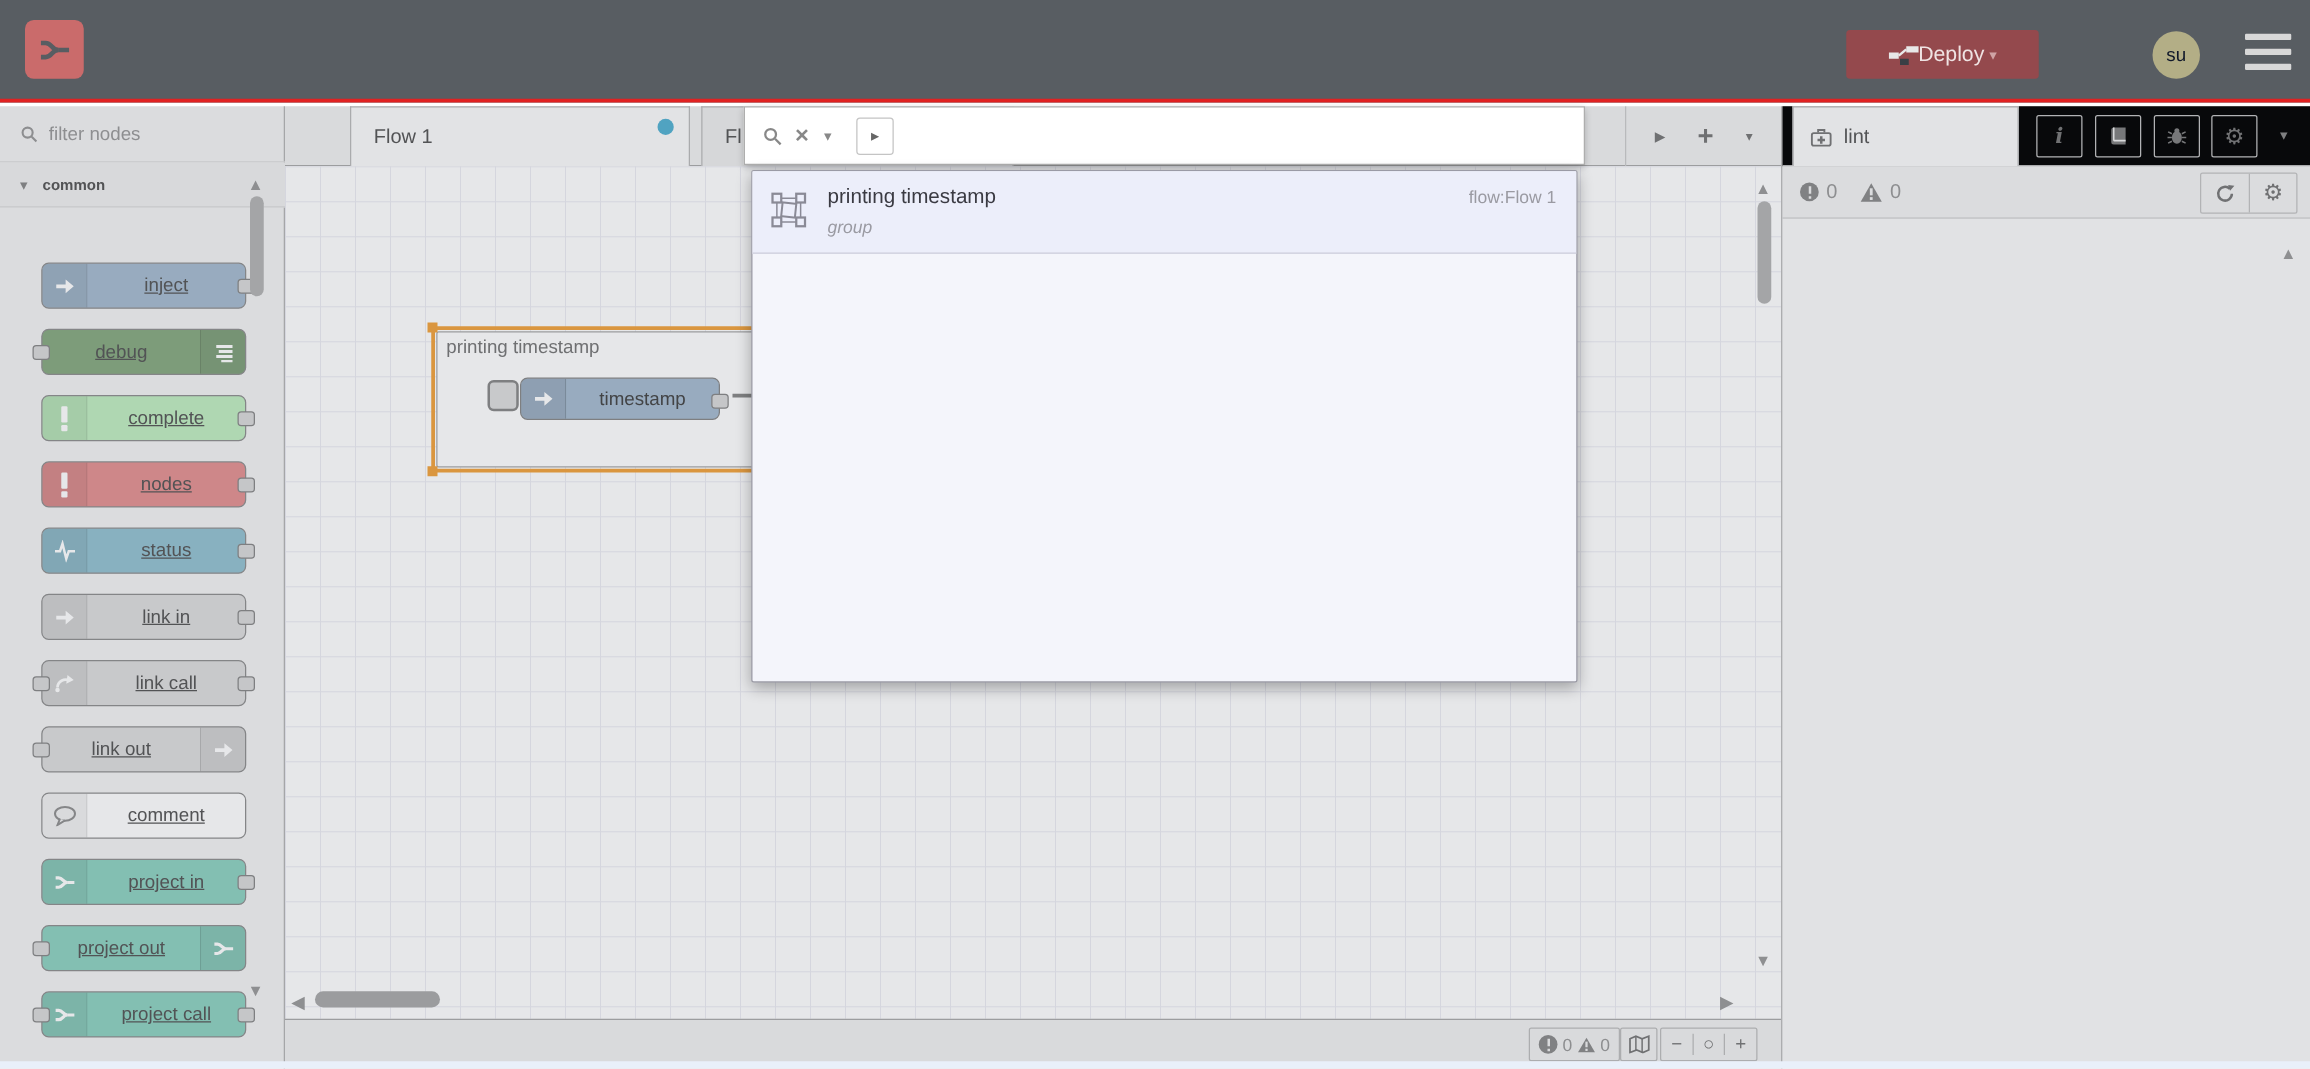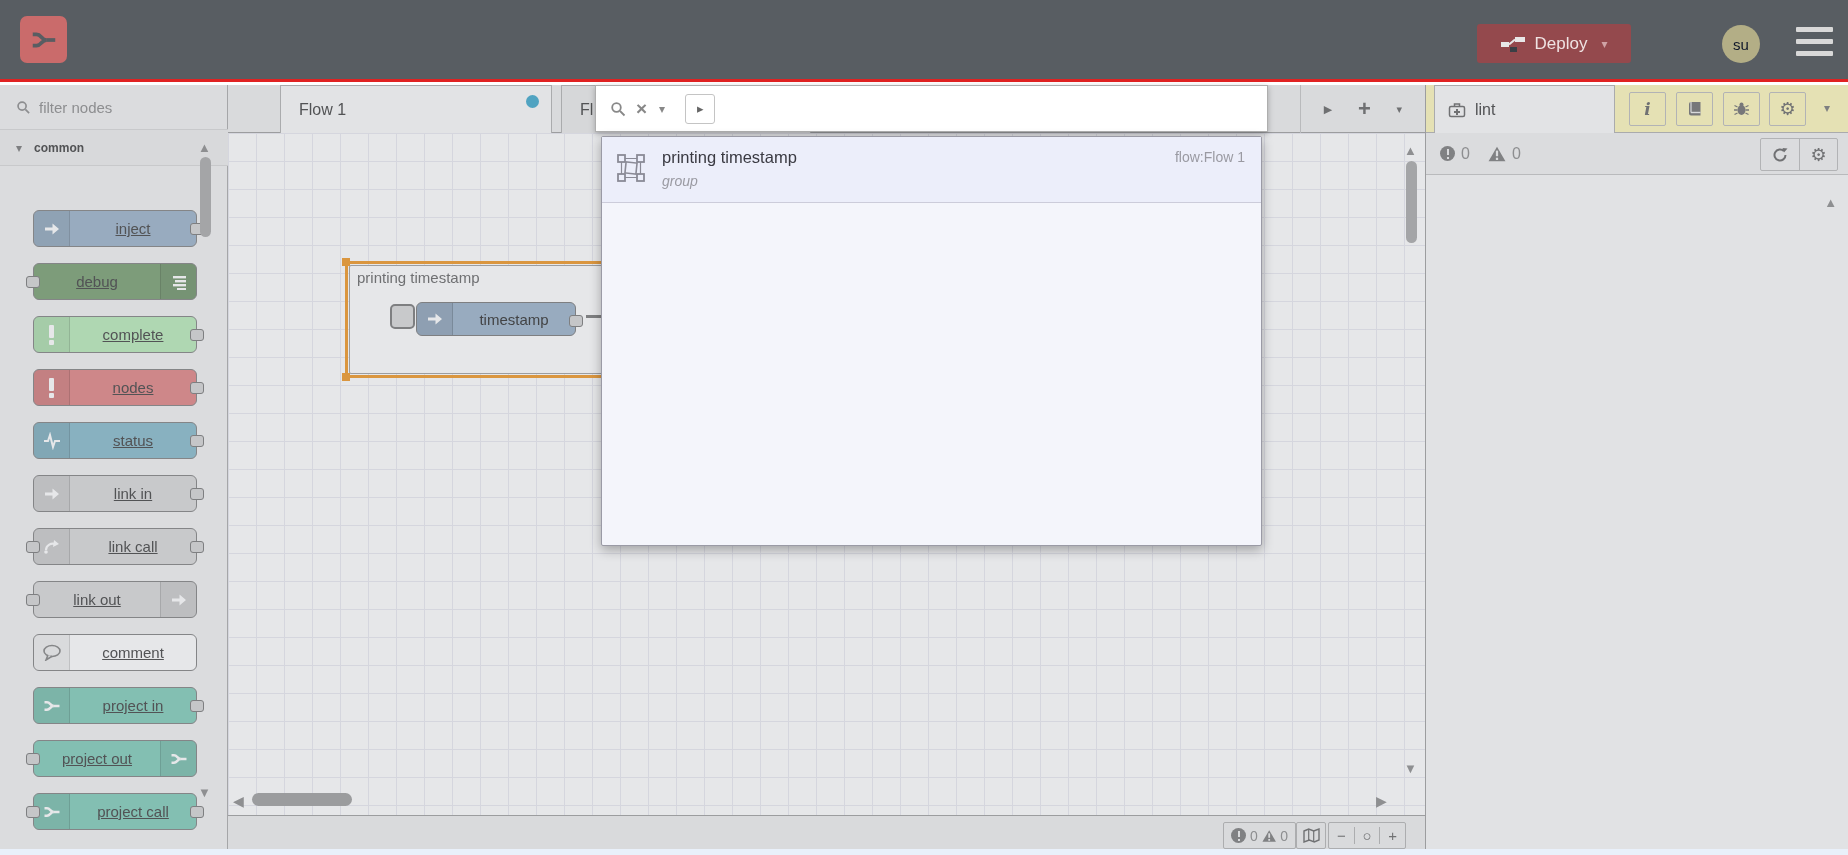--- a/index.html
+++ b/index.html
@@ -7,21 +7,21 @@
   .app { position:relative; width:1848px; height:855px; overflow:hidden; background:#fff; }
 
   
   .header { position:absolute; left:0; top:0; width:1848px; height:82px; background:#585d62;
             border-bottom:3px solid #e02222; z-index:5; }
   .logo { position:absolute; left:20px; top:16px; width:47px; height:47px; background:#ca6b6b; border-radius:7px;
           display:flex; align-items:center; justify-content:center; }
   .hdr-title { position:absolute; left:82px; top:0; height:82px; display:flex; align-items:center;
                color:#c9cbcd; font-size:22px; letter-spacing:.2px; }
   .deploy { position:absolute; left:1477px; top:24px; width:154px; height:39px; background:#94494d; border-radius:3px;
-            display:flex; align-items:center; justify-content:center; gap:10px; cursor:pointer; }
+            display:flex; align-items:center; justify-content:center; cursor:pointer; }
   .deploy .dlabel { color:#efe3e3; font-size:17px; }
   .deploy .dcaret { color:#cfa3a5; font-size:12px; margin-left:4px; }
   .avatar { position:absolute; left:1722px; top:25px; width:38px; height:38px; border-radius:50%;
             background:#b3ae86; color:#0f172a; font-size:15px; display:flex; align-items:center; justify-content:center; }
   .hamburger { position:absolute; left:1796px; top:27px; width:37px; height:29px; display:flex;
                flex-direction:column; justify-content:space-between; cursor:pointer; }
   .hamburger div { height:5px; background:#d8d8d8; border-radius:1px; }
 
   
   .workspace { position:absolute; left:0; top:85px; width:1848px; height:770px; z-index:1; }
@@ -102,21 +102,21 @@
   .fb-zoom   { left:1100px; width:78px; }
   .fb-zoom span { flex:1; text-align:center; color:#787878; font-size:15px; cursor:pointer; }
   .fb-zoom span + span { border-left:1px solid #bdbdbd; }
   .cnt { color:#999; font-size:14px; }
   .errdot { position:relative; width:15px; height:15px; border-radius:50%; background:#8a8a8a; flex:none; }
   .errdot::before { content:""; position:absolute; left:6.5px; top:3px; width:2.5px; height:6px; background:#f1f1f1; }
   .errdot::after  { content:""; position:absolute; left:6.5px; top:10.5px; width:2.5px; height:2.5px; background:#f1f1f1; }
 
   
   .sidebar { position:absolute; left:1425px; top:0; width:423px; height:770px; background:#f3f3f3; border-left:1px solid #aaa; }
-  .sb-tabbar { position:absolute; left:0; top:0; width:423px; height:48px; background:#fef9c3; border-bottom:1px solid #bbb; }
+  .sb-tabbar { position:absolute; left:0; top:0; width:423px; height:48px; background:#000000; border-bottom:1px solid #bbb; }
   .sb-tab { position:absolute; left:8px; top:0; width:181px; height:48px; background:#fbfbfb; border:1px solid #bbb; border-bottom:none;
             display:flex; align-items:center; gap:9px; padding-left:13px; font-size:16px; color:#555; cursor:pointer; }
   .sb-btn { position:absolute; top:7px; width:37px; height:34px; border:1px solid #c4c4c4; border-radius:2px;
             display:flex; align-items:center; justify-content:center; cursor:pointer; background:transparent; }
   .sb-i{left:203px} .sb-book{left:250px} .sb-bug{left:297px} .sb-gear{left:343px}
   .sb-caret { position:absolute; left:398px; top:16px; color:#888; font-size:12px; cursor:pointer; }
   .info-i { font-family:"DejaVu Serif",serif; font-weight:bold; font-style:italic; font-size:17px; color:#787878; }
   .gear-glyph { font-size:18px; color:#787878; }
   .sb-toolbar { position:absolute; left:0; top:48px; width:423px; height:42px; background:#f3f3f3; border-bottom:1px solid #ccc;
                 display:flex; align-items:center; gap:6px; padding-left:14px; }

